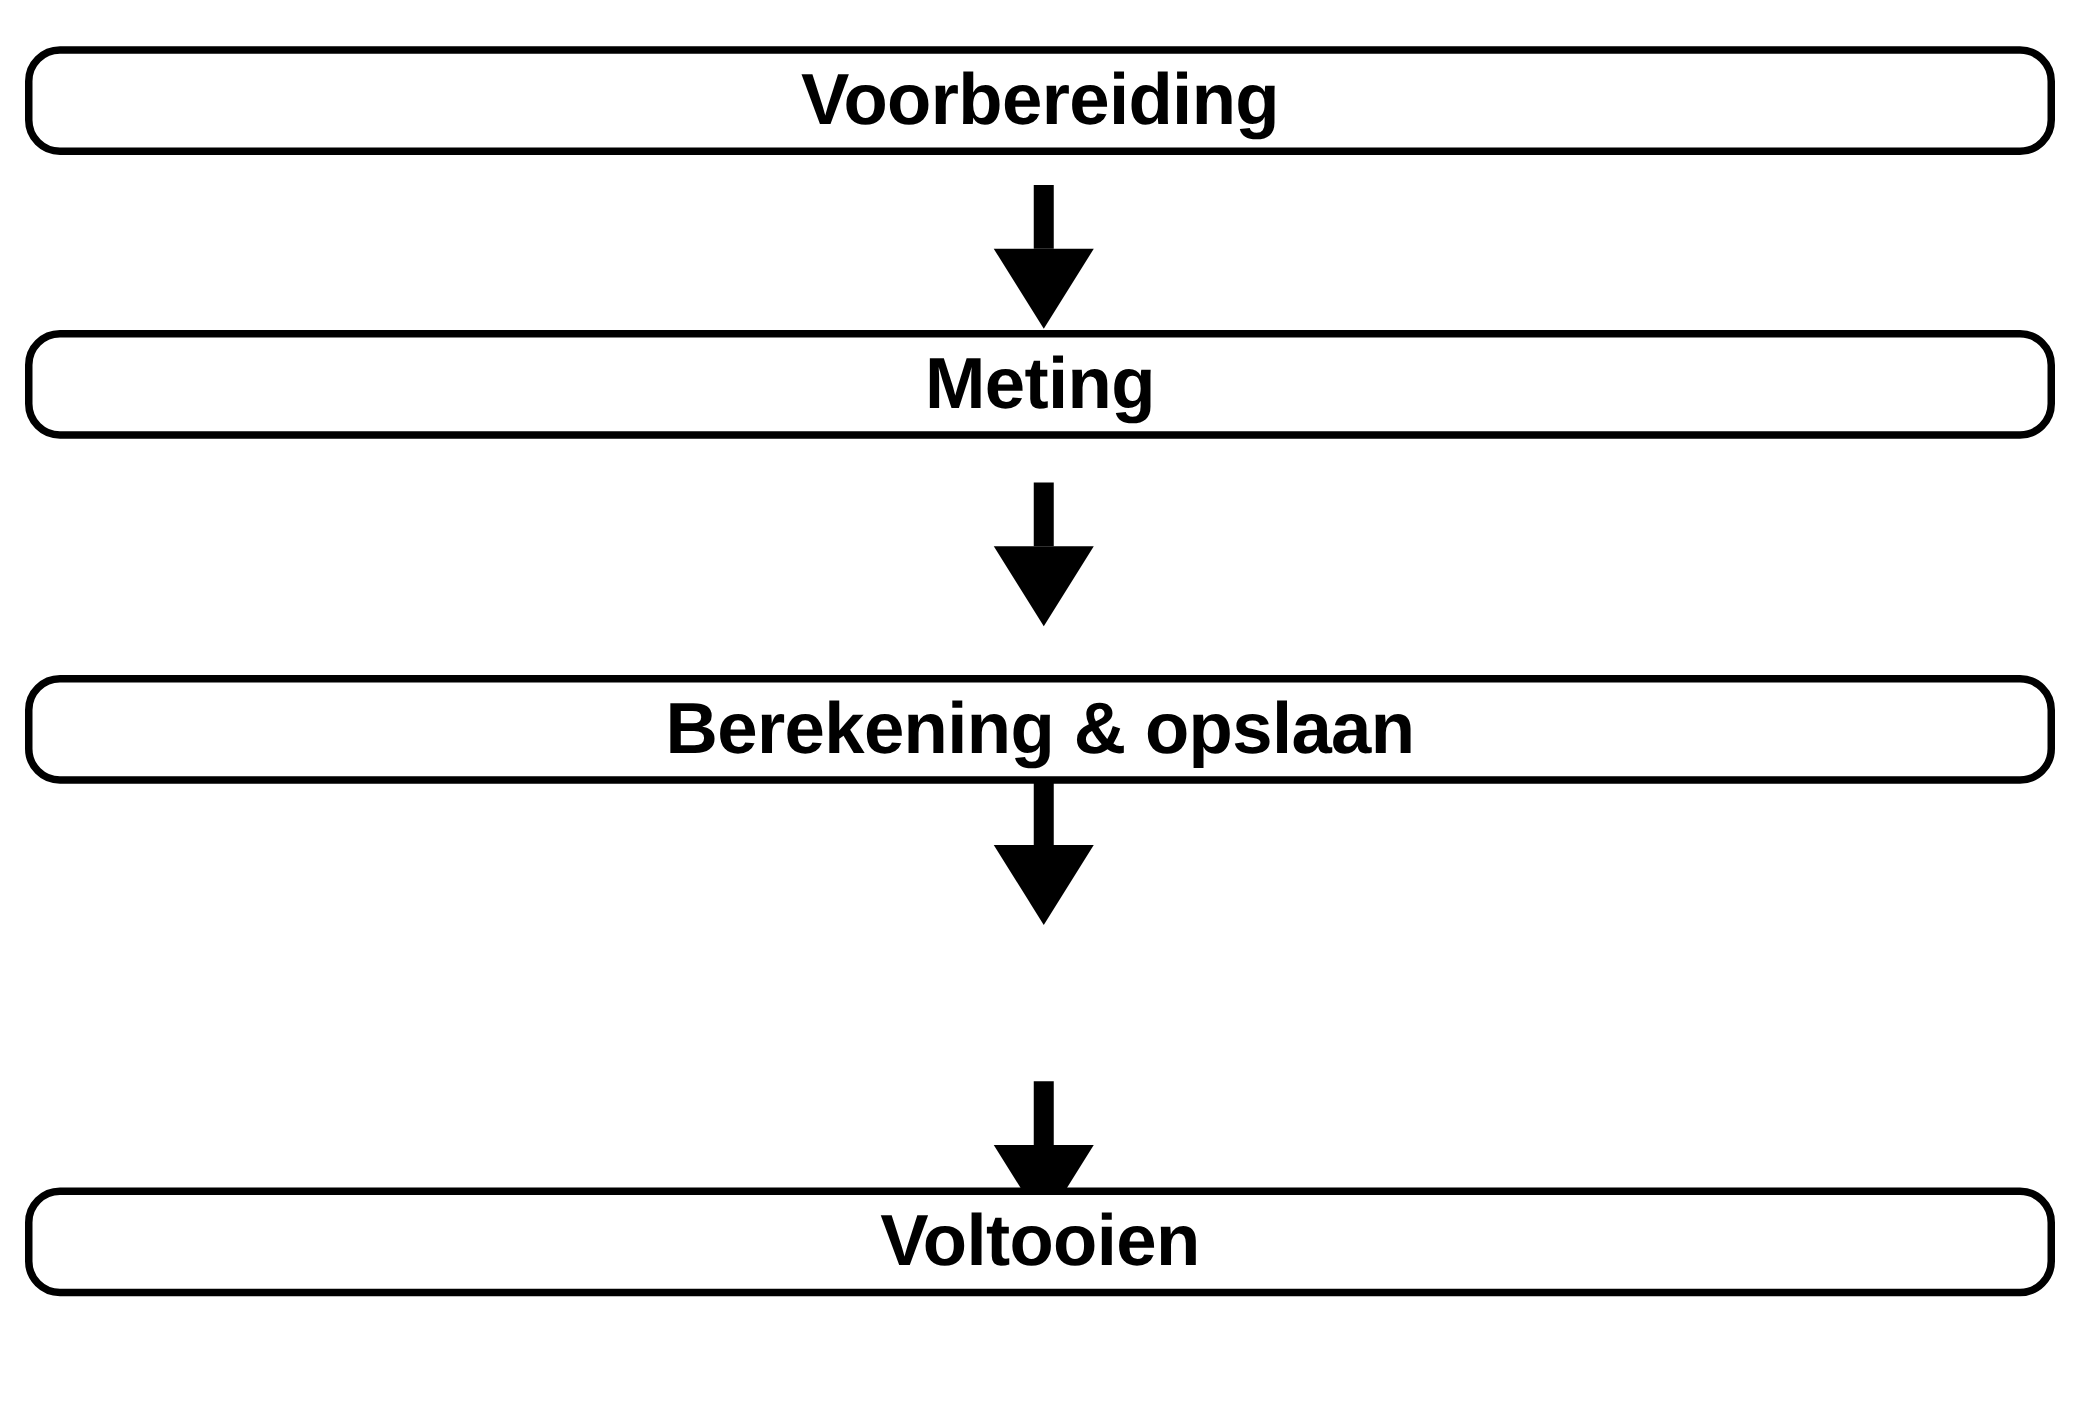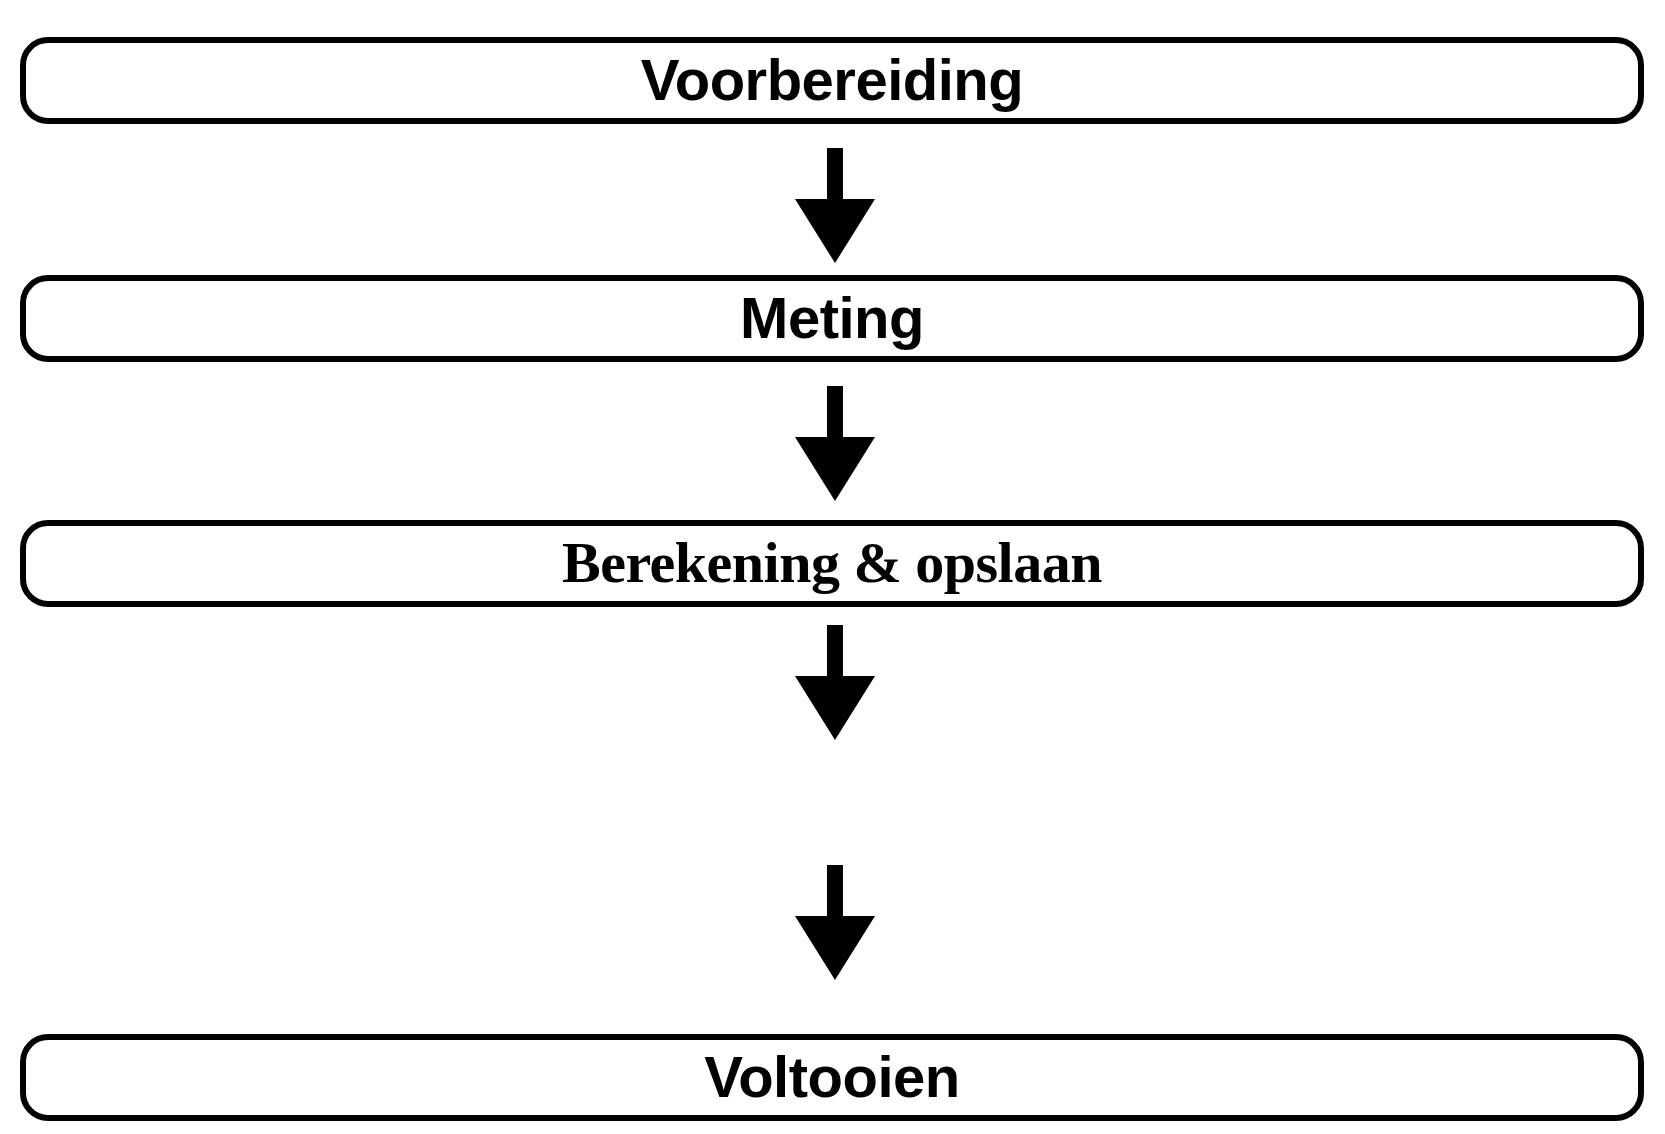--- a/index.html
+++ b/index.html
@@ -58,24 +58,24 @@
   }
   .arrow-head {
     width: 0;
     height: 0;
     border-left: 40px solid transparent;
     border-right: 40px solid transparent;
     border-top: 64px solid var(--ink);
   }
   
   #box-0 { top: 37px; }
-  #box-1 { top: 275px; text-align: right; }
-  #box-2 { top: 520px; font-family: Liberation Serif, serif; }
+  #box-1 { top: 264px; text-align: right; }
+  #box-2 { top: 540px; }
   #box-3 { top: 757px; }
-  #box-4 { top: 1034px; }
+  #box-4 { top: 950px; }
   #arrow-0 { top: 148px; }
   #arrow-1 { top: 386px; }
   #arrow-2 { top: 625px; }
   #arrow-3 { top: 865px; }
 </style>
 </head>
 <body>
 
 <div class="canvas">
 

